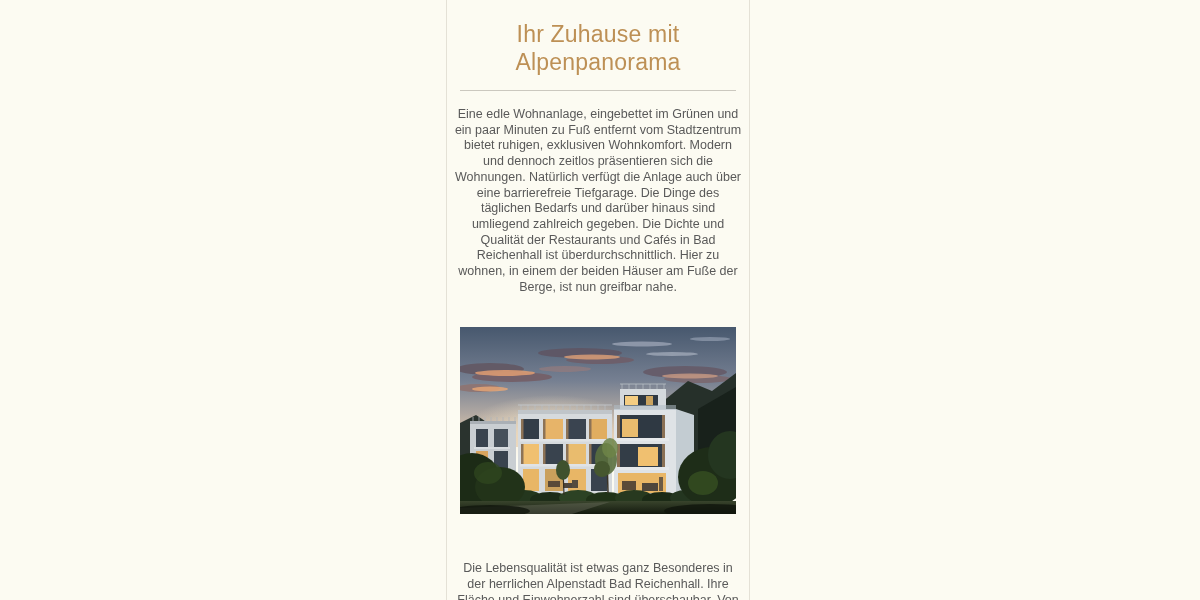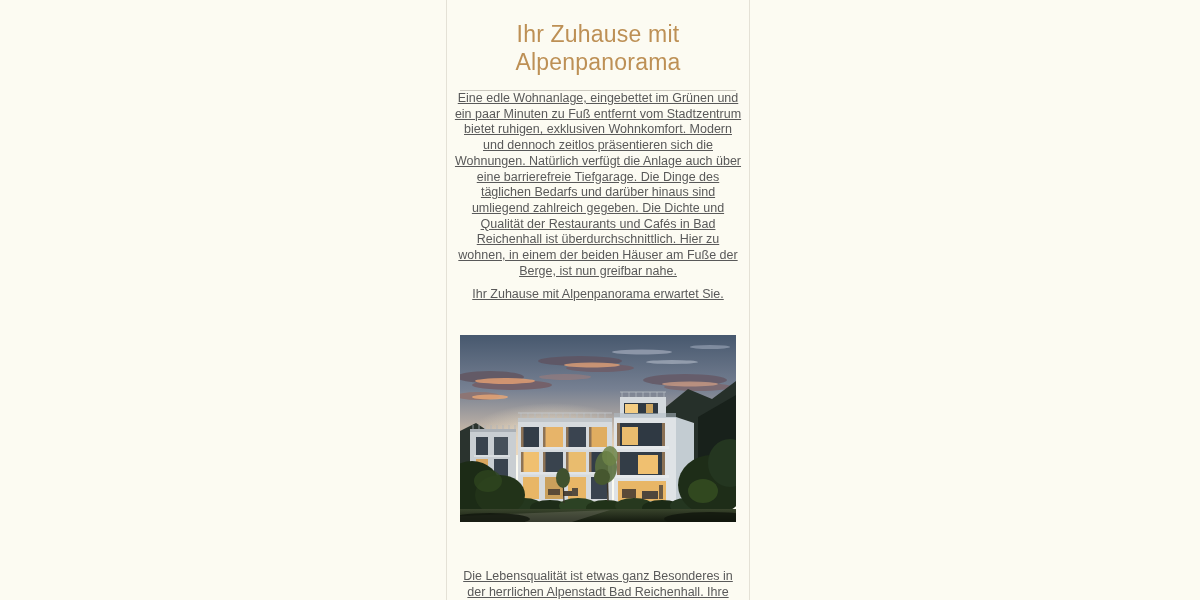--- a/index.html
+++ b/index.html
@@ -33,26 +33,25 @@
   }
   .title-divider {
     width: 276px;
     height: 0;
     border: 0;
     border-top: 1px solid #cbc8bf;
     margin: 14px auto 0 auto;
   }
   .body-par {
     width: 288px;
-    margin: 0 auto 0 auto;
+    margin: 16px auto 0 auto;
     text-align: center;
     font-size: 12.5px;
     line-height: 15.7px;
     color: #595959;
-    text-decoration: underline;
   }
   .tagline {
     margin-top: 8px;
   }
   .figure-wrap {
     width: 276px;
     height: 187px;
     margin: 32px auto 0 auto;
     overflow: hidden;
   }
@@ -65,21 +64,20 @@
 <body>
 
 <div class="page-column">
 
   <h1 class="page-title">Ihr Zuhause mit Alpenpanorama</h1>
 
   <hr class="title-divider">
 
   <p class="body-par">Eine edle Wohnanlage, eingebettet im Grünen und ein paar Minuten zu Fuß entfernt vom Stadtzentrum bietet ruhigen, exklusiven Wohnkomfort. Modern und dennoch zeitlos präsentieren sich die Wohnungen. Natürlich verfügt die Anlage auch über eine barrierefreie Tiefgarage. Die Dinge des täglichen Bedarfs und darüber hinaus sind umliegend zahlreich gegeben. Die Dichte und Qualität der Restaurants und Cafés in Bad Reichenhall ist überdurchschnittlich. Hier zu wohnen, in einem der beiden Häuser am Fuße der Berge, ist nun greifbar nahe.</p>
 
-  <p class="body-par tagline">Ihr Zuhause mit Alpenpanorama erwartet Sie.</p>
 
   <div class="figure-wrap">
 
     <svg width="276" height="187" viewBox="0 0 276 187" xmlns="http://www.w3.org/2000/svg">
       <defs>
         <linearGradient id="sky" x1="0" y1="0" x2="0" y2="1">
           <stop offset="0" stop-color="#47586e"></stop>
           <stop offset="0.45" stop-color="#768092"></stop>
           <stop offset="0.72" stop-color="#b0a8a2"></stop>
           <stop offset="0.9" stop-color="#dcc6ad"></stop>

